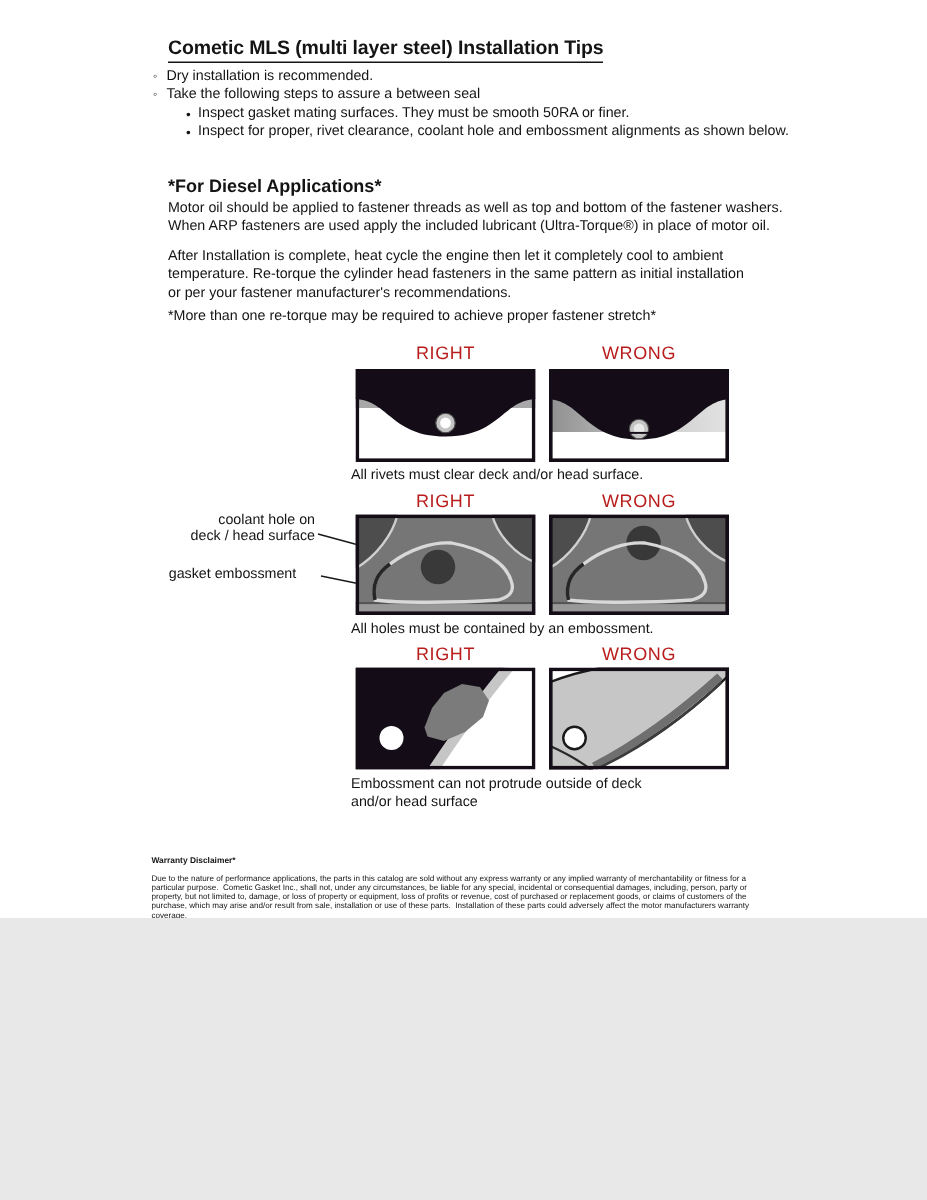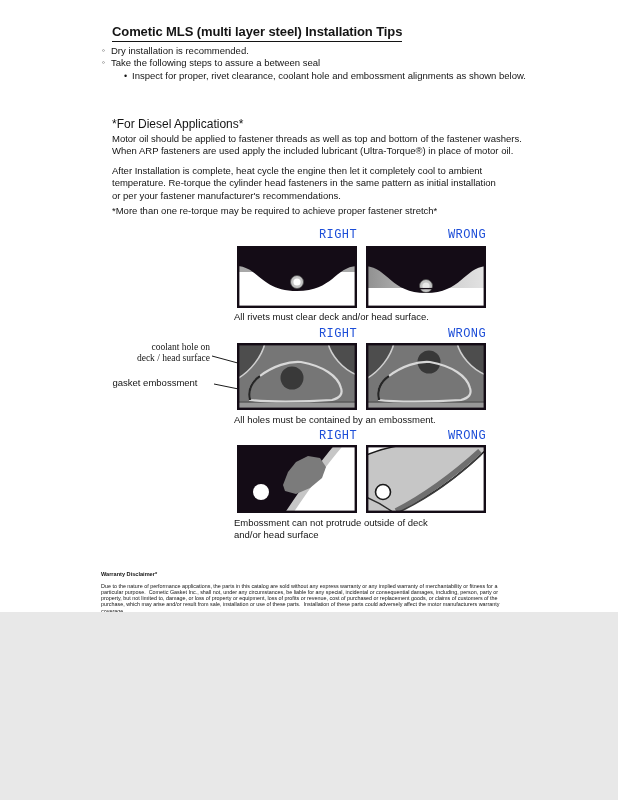--- a/index.html
+++ b/index.html
@@ -16,34 +16,34 @@
     border-bottom:1.6px solid #141414; padding-bottom:2px;
   }
 
   .bullets { position:absolute; left:102px; top:45px; width:445px;
     font-size:9.5px; line-height:12.4px; }
   .bullet { position:relative; padding-left:9px; }
   .bullet::before { content:"\25E6"; position:absolute; left:0; top:0; font-size:8px; }
   .bullet.sub { padding-left:30px; }
   .bullet.sub::before { content:"\2022"; left:22px; font-size:9px; }
 
-  .diesel-heading { position:absolute; left:112px; top:117px; font-size:12px; font-weight:normal; }
+  .diesel-heading { position:absolute; left:112px; top:117px; font-size:12px; font-weight:bold; }
   .body-par { position:absolute; left:112px; width:440px; font-size:9.5px; line-height:12.4px; }
   .par1 { top:133px; }
   .par2 { top:165px; }
   .par3 { top:205px; }
 
-  .fig-label { position:absolute; width:120px; text-align:right;
-    font-size:12px; letter-spacing:0.4px; color:#1d4ed8;font-family:Liberation Mono, monospace; }
+  .fig-label { position:absolute; width:120px; text-align:center;
+    font-size:12px; letter-spacing:0.4px; color:#b91c1c; }
   .fig-box { position:absolute; width:120px; }
   .fig-box svg { display:block; }
   .fig-caption { position:absolute; left:234px; font-size:9.5px; line-height:11.5px; }
 
   .lbl-coolant { position:absolute; left:98px; top:342px; width:112px;
-    text-align:right; font-size:9.5px; line-height:10.8px;font-family:Liberation Serif, serif; }
+    text-align:right; font-size:9.5px; line-height:10.8px; }
   .lbl-emboss  { position:absolute; left:98px; top:377px; width:114px;
     text-align:center; font-size:9.5px; }
   .leader-svg { position:absolute; left:205px; top:350px; }
 
   .disclaimer { position:absolute; left:101px; top:571px; width:419px;
     font-size:5.4px; line-height:6.15px; }
   .disclaimer .disc-h { font-weight:bold; font-size:5.6px; margin:0 0 5.8px 0; }
   .disclaimer p { margin:0 0 6.2px 0; }
 
   .page-code { position:absolute; left:368px; top:760px; font-size:14px; letter-spacing:0.2px; }
@@ -51,20 +51,21 @@
 </head>
 <body>
 
 <div class="page">
 
   <div class="title">Cometic MLS (multi layer steel) Installation Tips</div>
 
   <div class="bullets">
     <div class="bullet">Dry installation is recommended.</div>
     <div class="bullet">Take the following steps to assure a between seal</div>
+    <div class="bullet sub">Inspect gasket mating surfaces.  They must be smooth 50RA or finer.</div>
     <div class="bullet sub">Inspect for proper, rivet clearance, coolant hole and embossment alignments as shown below.</div>
   </div>
 
   <div class="diesel-heading">*For Diesel Applications*</div>
   <div class="body-par par1 pre">Motor oil should be applied to fastener threads as well as top and bottom of the fastener washers.
 When ARP fasteners are used apply the included lubricant (Ultra-Torque®) in place of motor oil.</div>
   <div class="body-par par3 pre">*More than one re-torque may be required to achieve proper fastener stretch*</div>
   <div class="body-par par2 pre">After Installation is complete, heat cycle the engine then let it completely cool to ambient
 temperature. Re-torque the cylinder head fasteners in the same pattern as initial installation
 or per your fastener manufacturer's recommendations.</div>

